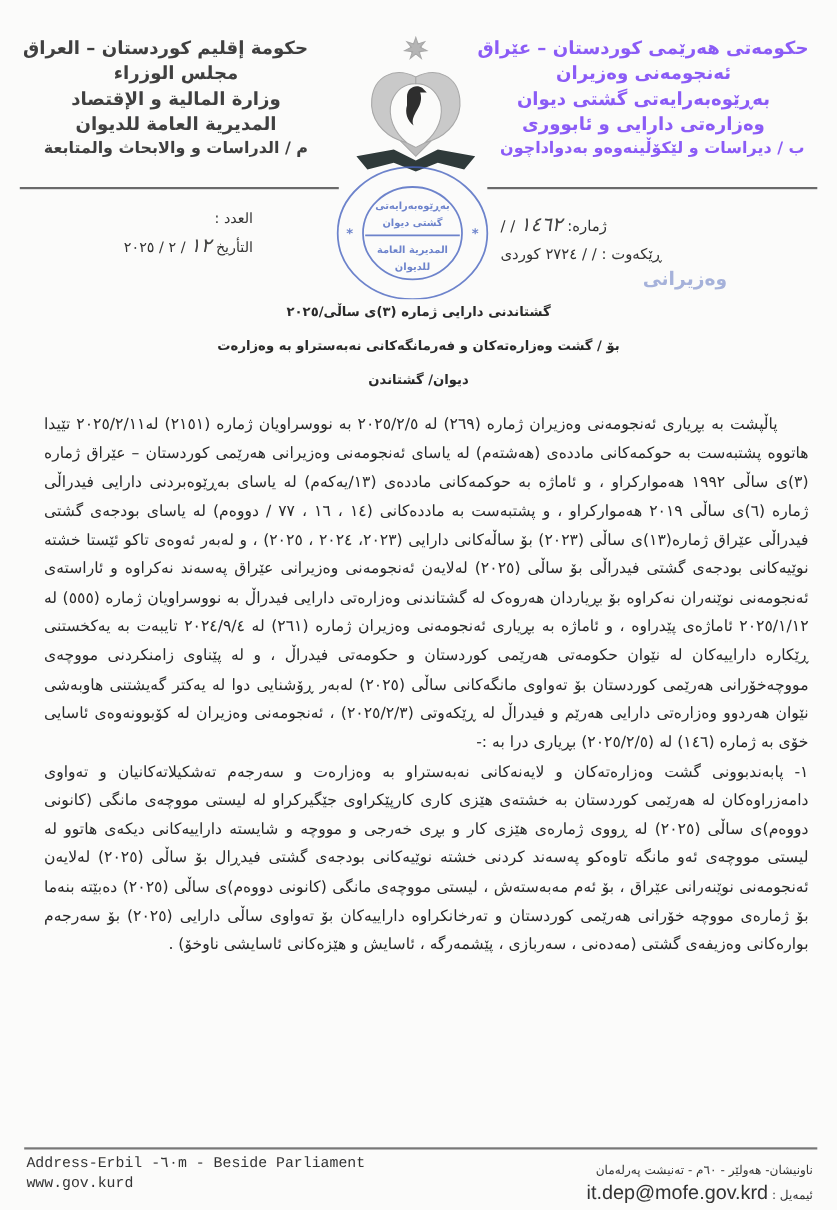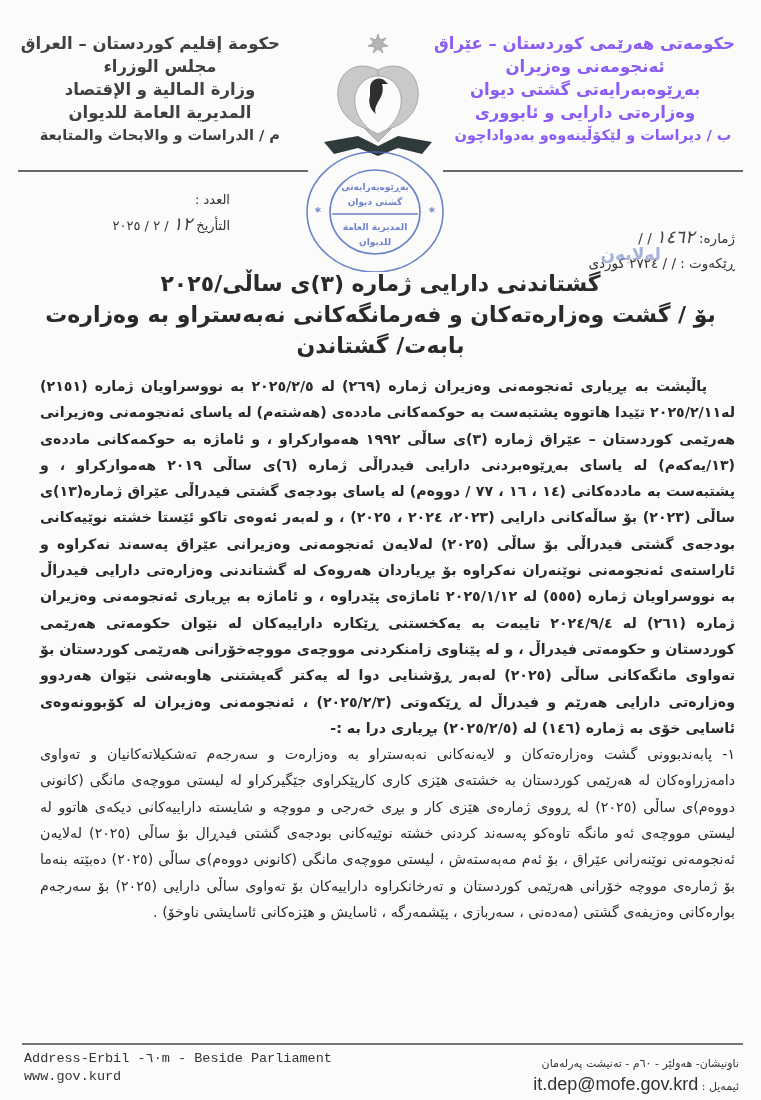--- a/index.html
+++ b/index.html
@@ -23,33 +23,33 @@
   .rule-top-right { top: 170px; right: 18px; width: 300px; }
   .rule-top-left  { top: 170px; left: 18px; width: 290px; }
 
   
   .emblem { position: absolute; left: 318px; top: 30px; width: 120px; height: 130px; }
   .stamp { position: absolute; left: 300px; top: 142px; width: 150px; height: 130px; }
 
   
   .ref-left { position: absolute; left: 80px; top: 188px; direction: rtl; font-size: 13px; color: #333; width: 150px; text-align: right; }
   .ref-left div { height: 24px; line-height: 24px; white-space: nowrap; }
-  .ref-right { position: absolute; right: 26px; top: 192px; direction: rtl; font-size: 13.5px; color: #333; width: 280px; text-align: right; margin-top: 32px; }
+  .ref-right { position: absolute; right: 26px; top: 192px; direction: rtl; font-size: 13.5px; color: #333; width: 280px; text-align: left; }
   .ref-right div { height: 26px; line-height: 26px; white-space: nowrap; }
   .hand { font-family: "DejaVu Serif", serif; color: #444; font-style: italic; font-size: 18px; }
   .blue-note { position: absolute; right: 100px; top: 244px; color: #8a9ad0; font-size: 17px; font-weight: bold; direction: rtl; opacity: 0.75; }
 
   
-  .titles { position: absolute; top: 268px; left: 0; right: 0; text-align: center; direction: rtl; font-weight: bold; font-size: 22px; color: #2a2a2a; }
+  .titles { position: absolute; top: 268px; left: 0; right: 0; text-align: center; direction: rtl; font-weight: bold; font-size: 12px; color: #2a2a2a; }
   .titles div { height: 31px; line-height: 31px; }
 
   
   .body { position: absolute; top: 373px; left: 40px; right: 26px; direction: rtl; text-align: justify; font-size: 14.2px; line-height: 26.3px; color: #2a2a2a; }
   .body p { margin: 0; text-align-last: right; }
-  .body p.first { text-indent: 28px; font-weight: bold; }
+  .body p.first { text-indent: 28px; }
 
   
   .rule-foot { position: absolute; top: 1043px; left: 22px; right: 18px; height: 2px; background: #777; }
   .foot-en { position: absolute; left: 24px; top: 1050px; font-family: Liberation Mono, monospace; font-size: 13.5px; line-height: 18px; color: #333; }
   .foot-ar { position: absolute; left: 285px; top: 1053px; width: 225px; direction: rtl; text-align: right; font-size: 11px; line-height: 21px; color: #333; }
   .foot-ku { position: absolute; right: 22px; top: 1053px; width: 240px; direction: rtl; text-align: right; font-size: 11px; line-height: 21px; color: #333; }
   .foot-ku .mail { font-family: "Liberation Sans", sans-serif; font-size: 18px; direction: ltr; unicode-bidi: embed; }
 </style>
 </head>
 <body>
@@ -116,26 +116,26 @@
     <div>
       <span>ژمارە:</span>
       <span class="hand">١٤٦٢</span>
       <span>/   /</span>
     </div>
     <div>
       <span>ڕێکەوت :</span>
       <span>/        /  ٢٧٢٤ کوردی</span>
     </div>
   </div>
-  <div class="blue-note">لەلایەن</div>
+  <div class="blue-note">وەزیرانی</div>
 
   <div class="titles">
     <div>گشتاندنی دارایی ژمارە (٣)ی ساڵی/٢٠٢٥</div>
     <div>بۆ / گشت وەزارەتەکان و فەرمانگەکانی نەبەستراو بە وەزارەت</div>
-    <div>بابەت/ گشتاندن</div>
+    <div>دیوان/ گشتاندن</div>
   </div>
 
   <div class="body">
     <p class="first">پاڵپشت بە بڕیاری ئەنجومەنی وەزیران ژمارە (٢٦٩) لە ٢٠٢٥/٢/٥ بە نووسراویان ژمارە (٢١٥١) لە٢٠٢٥/٢/١١ تێیدا هاتووە پشتبەست بە حوکمەکانی ماددەی (هەشتەم) لە یاسای ئەنجومەنی وەزیرانی هەرێمی کوردستان – عێراق ژمارە (٣)ی ساڵی ١٩٩٢ هەموارکراو ، و ئاماژە بە حوکمەکانی ماددەی (١٣/یەکەم) لە یاسای بەڕێوەبردنی دارایی فیدراڵی ژمارە (٦)ی ساڵی ٢٠١٩ هەموارکراو ، و پشتبەست بە ماددەکانی (١٤ ، ١٦ ، ٧٧ / دووەم) لە یاسای بودجەی گشتی فیدراڵی عێراق ژمارە(١٣)ی ساڵی (٢٠٢٣) بۆ ساڵەکانی دارایی (٢٠٢٣، ٢٠٢٤ ، ٢٠٢٥) ، و لەبەر ئەوەی تاکو ئێستا خشتە نوێیەکانی بودجەی گشتی فیدراڵی بۆ ساڵی (٢٠٢٥) لەلایەن ئەنجومەنی وەزیرانی عێراق پەسەند نەکراوە و ئاراستەی ئەنجومەنی نوێنەران نەکراوە بۆ بڕیاردان هەروەک لە گشتاندنی وەزارەتی دارایی فیدراڵ بە نووسراویان ژمارە (٥٥٥) لە ٢٠٢٥/١/١٢ ئاماژەی پێدراوە ، و ئاماژە بە بڕیاری ئەنجومەنی وەزیران ژمارە (٢٦١) لە ٢٠٢٤/٩/٤ تایبەت بە یەکخستنی ڕێکارە داراییەکان لە نێوان حکومەتی هەرێمی کوردستان و حکومەتی فیدراڵ ، و لە پێناوی زامنکردنی مووچەی مووچەخۆرانی هەرێمی کوردستان بۆ تەواوی مانگەکانی ساڵی (٢٠٢٥) لەبەر ڕۆشنایی دوا لە یەکتر گەیشتنی هاوبەشی نێوان هەردوو وەزارەتی دارایی هەرێم و فیدراڵ لە ڕێکەوتی (٢٠٢٥/٢/٣) ، ئەنجومەنی وەزیران لە کۆبوونەوەی ئاسایی خۆی بە ژمارە (١٤٦) لە (٢٠٢٥/٢/٥) بڕیاری درا بە :-</p>
     <p>١- پابەندبوونی گشت وەزارەتەکان و لایەنەکانی نەبەستراو بە وەزارەت و سەرجەم تەشکیلاتەکانیان و تەواوی دامەزراوەکان لە هەرێمی کوردستان بە خشتەی هێزی کاری کارپێکراوی جێگیرکراو لە لیستی مووچەی مانگی (کانونی دووەم)ی ساڵی (٢٠٢٥) لە ڕووی ژمارەی هێزی کار و بڕی خەرجی و مووچە و شایستە داراییەکانی دیکەی هاتوو لە لیستی مووچەی ئەو مانگە تاوەکو پەسەند کردنی خشتە نوێیەکانی بودجەی گشتی فیدڕال بۆ ساڵی (٢٠٢٥) لەلایەن ئەنجومەنی نوێنەرانی عێراق ، بۆ ئەم مەبەستەش ، لیستی مووچەی مانگی (کانونی دووەم)ی ساڵی (٢٠٢٥) دەبێتە بنەما بۆ ژمارەی مووچە خۆرانی هەرێمی کوردستان و تەرخانکراوە داراییەکان بۆ تەواوی ساڵی دارایی (٢٠٢٥) بۆ سەرجەم بوارەکانی وەزیفەی گشتی (مەدەنی ، سەربازی ، پێشمەرگە ، ئاسایش و هێزەکانی ئاسایشی ناوخۆ) .</p>
   </div>
 
   <div class="rule-foot"></div>
   <div class="foot-en">
     <div>Address-Erbil -٦٠m - Beside Parliament</div>

